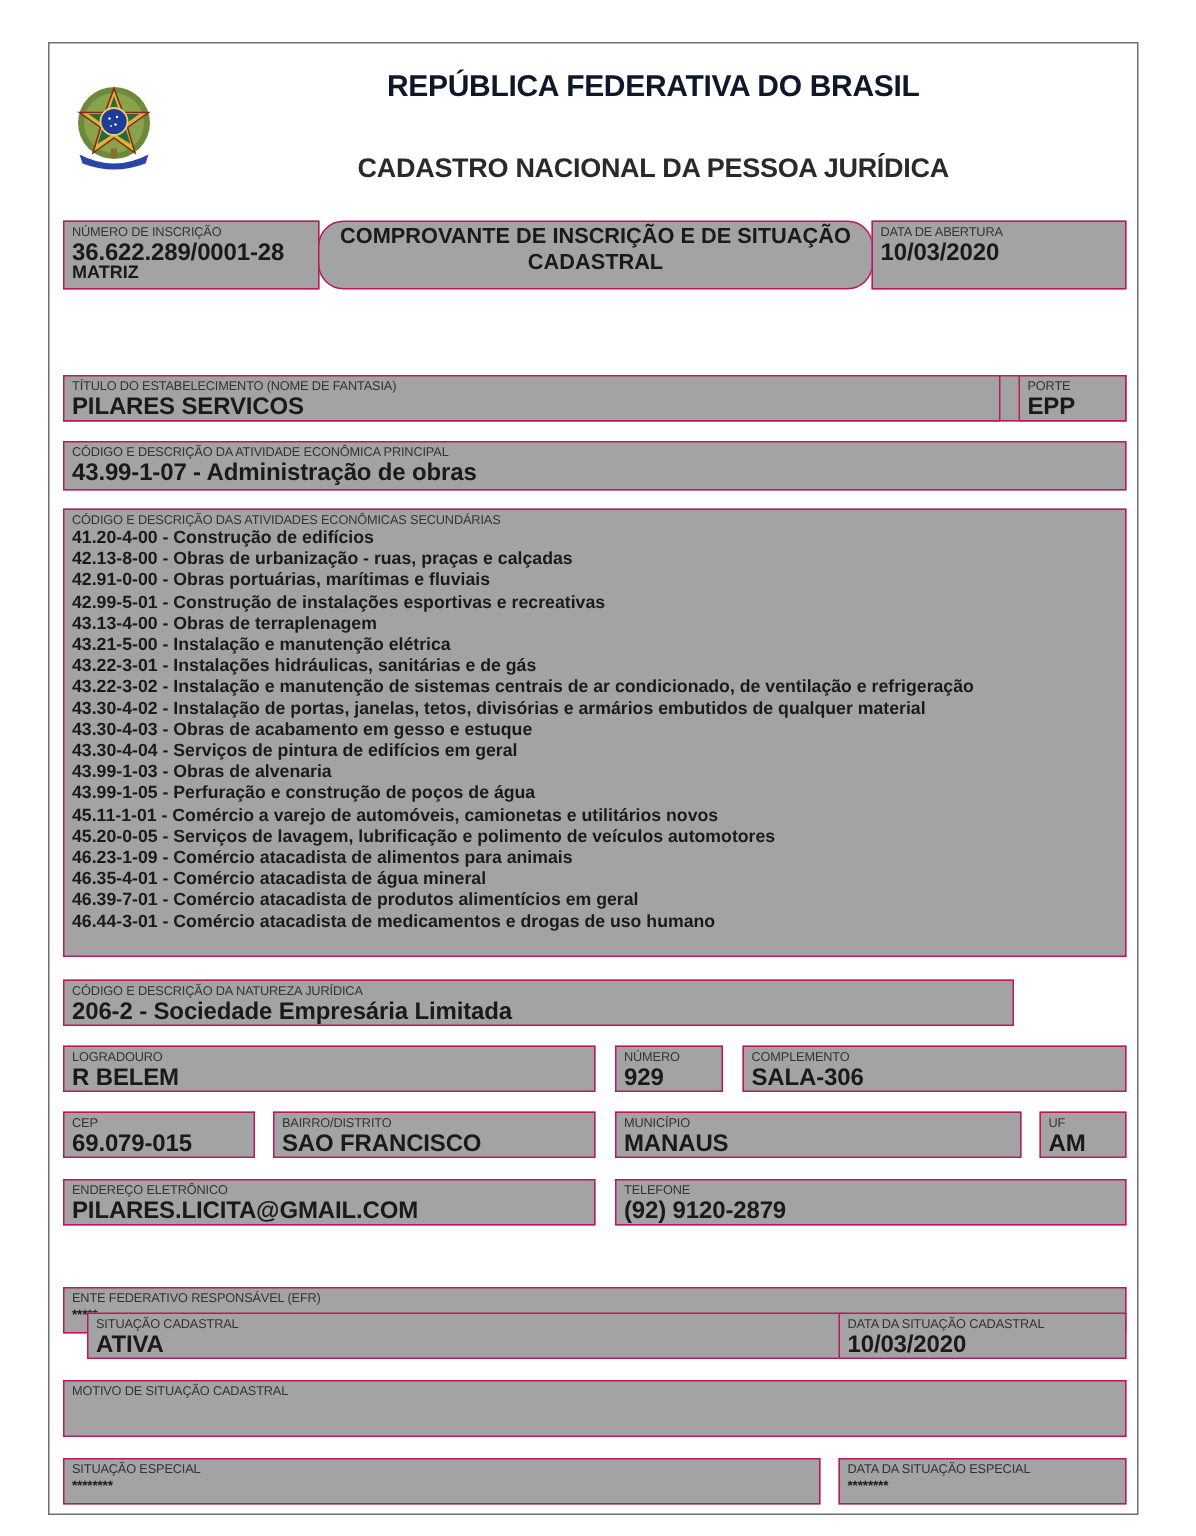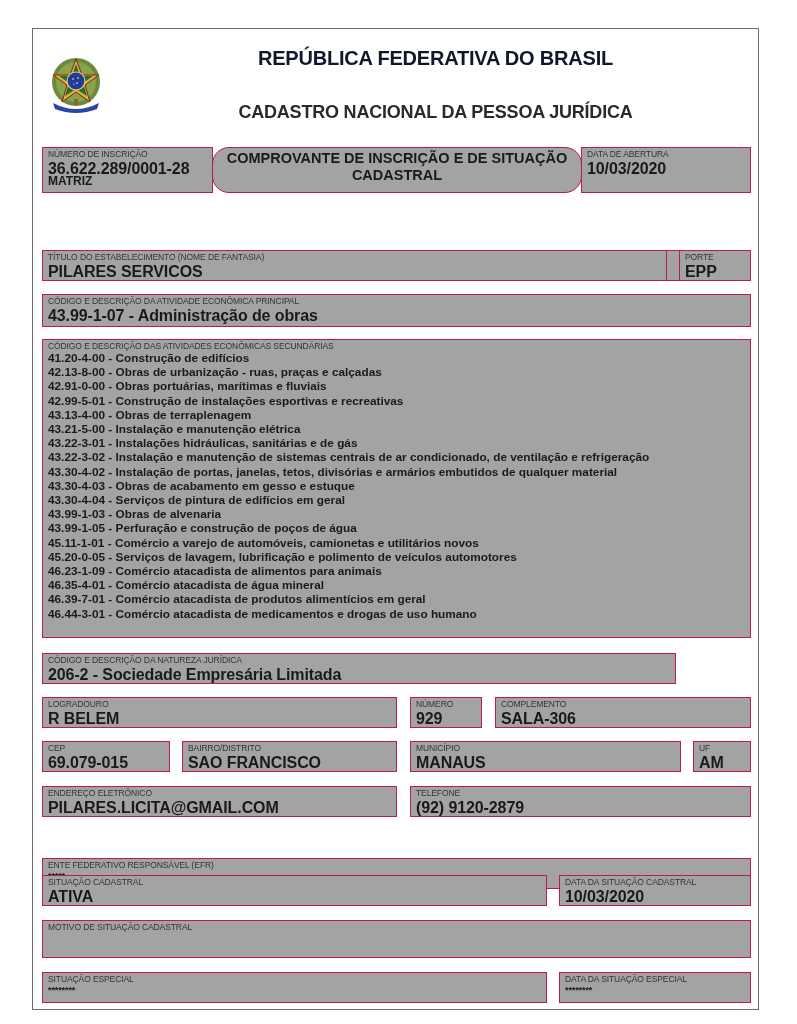--- a/index.html
+++ b/index.html
@@ -141,21 +141,21 @@
   <div class="box" style="left:377px; top:757px; width:341px; height:31px;">
     <span class="lbl">TELEFONE</span>
     <span class="val">(92) 9120-2879</span>
   </div>
 
   <div class="box" style="left:9px; top:801px; width:709px; height:31px;margin-top:28px;">
     <span class="lbl">ENTE FEDERATIVO RESPONSÁVEL (EFR)</span>
     <span class="val stars">*****</span>
   </div>
 
-  <div class="box" style="left:9px; top:846px; width:505px; height:31px;">
+  <div class="box" style="left:25px; top:846px; width:505px; height:31px;">
     <span class="lbl">SITUAÇÃO CADASTRAL</span>
     <span class="val">ATIVA</span>
   </div>
   <div class="box" style="left:526px; top:846px; width:192px; height:31px;">
     <span class="lbl">DATA DA SITUAÇÃO CADASTRAL</span>
     <span class="val">10/03/2020</span>
   </div>
 
   <div class="box" style="left:9px; top:891px; width:709px; height:38px;">
     <span class="lbl">MOTIVO DE SITUAÇÃO CADASTRAL</span>

